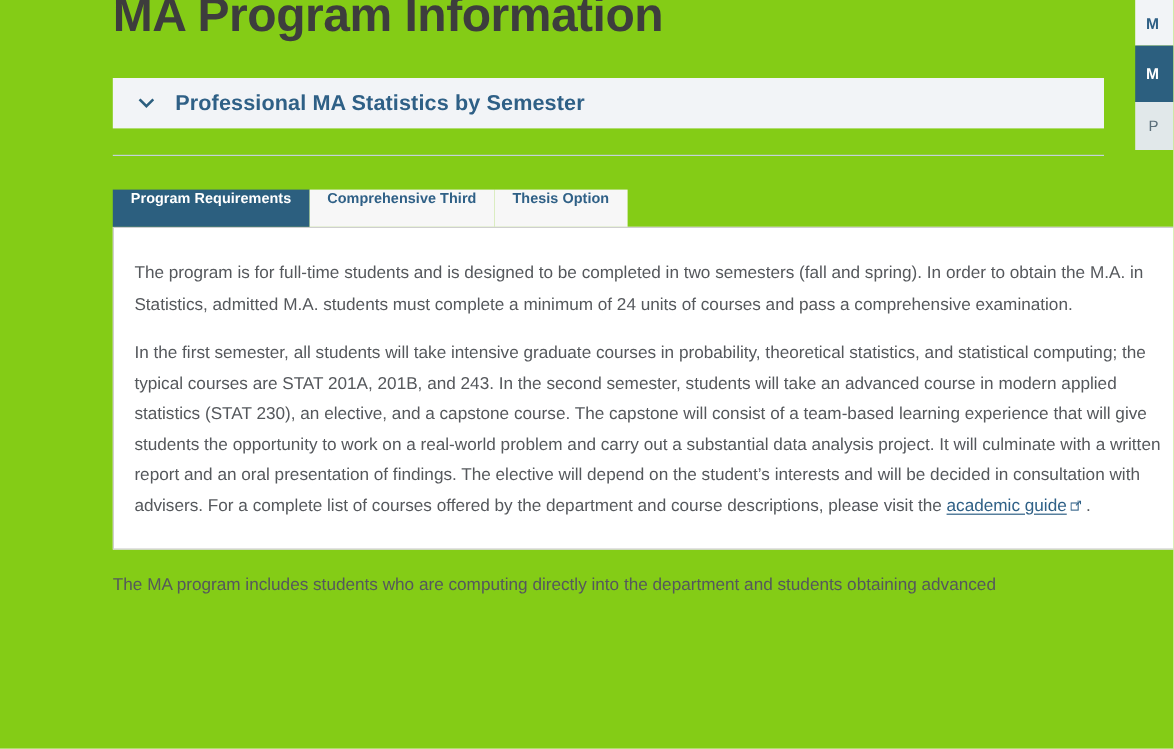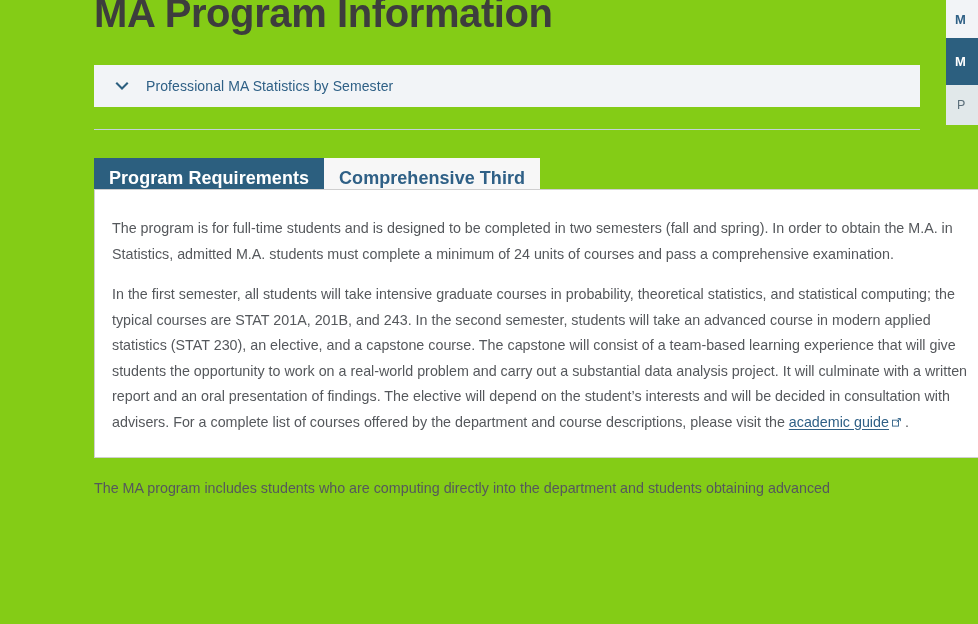--- a/index.html
+++ b/index.html
@@ -52,22 +52,22 @@
   .chevron-icon {
     width: 18px;
     height: 18px;
     flex: 0 0 18px;
     display: block;
     margin-right: 15px;
   }
   .chevron-icon svg { display: block; }
 
   .accordion-label {
-    font-size: 14px;
-    font-weight: normal;
+    font-size: 18px;
+    font-weight: bold;
     color: #2f6086;
     letter-spacing: 0.1px;
     white-space: nowrap;
   }
 
   .divider {
     margin-top: 22px;
     height: 1px;
     background: #c3d2da;
     width: 826px;
@@ -77,23 +77,23 @@
   .tabs {
     margin-top: 28px;
     display: flex;
     align-items: flex-end;
     height: 31px;
   }
 
   .tab {
     height: 31px;
     display: flex;
-    align-items: flex-end;
+    align-items: flex-start;
     padding: 0 15px;
-    font-size: 18px;
+    font-size: 12px;
     font-weight: bold;
     color: #2f6086;
     background: #f7f7f7;
     white-space: nowrap;
     letter-spacing: 0.05px;
     cursor: pointer;
   }
 
   .tab.active {
     background: #2c5f7f;
@@ -198,20 +198,23 @@
 
     <div class="divider"></div>
 
     <div class="tabs">
       <div class="tab active">
         <span>Program Requirements</span>
       </div>
       <div class="tab">
         <span>Comprehensive Third</span>
       </div>
+      <div class="tab">
+        <span>Thesis Option</span>
+      </div>
     </div>
 
     <div class="tab-panel">
 
       <p>The program is for full-time students and is designed to be completed in two semesters (fall and spring). In order to obtain the M.A. in Statistics, admitted M.A. students must complete a minimum of 24 units of courses and pass a comprehensive examination.</p>
 
       <p><span>In the first semester, all students will take intensive graduate courses in probability, theoretical statistics, and statistical computing; the typical courses are STAT 201A, 201B, and 243. In the second semester, students will take an advanced course in modern applied statistics (STAT 230), an elective, and a capstone course. The capstone will consist of a team-based learning experience that will give students the opportunity to work on a real-world problem and carry out a substantial data analysis project. It will culminate with a written report and an oral presentation of findings. The elective will depend on the student’s interests and will be decided in consultation with advisers. For a complete list of courses offered by the department and course descriptions, please visit the </span><a href="#" class="ext-link">academic guide</a><span class="ext-icon">
           <svg width="9" height="9" viewBox="0 0 10 10">
             <rect x="0.6" y="2.4" width="6.6" height="6.6" fill="none" stroke="#2f6086" stroke-width="1"></rect>
             <path d="M5.2 4.6 L9.2 0.7" fill="none" stroke="#2f6086" stroke-width="1"></path>

